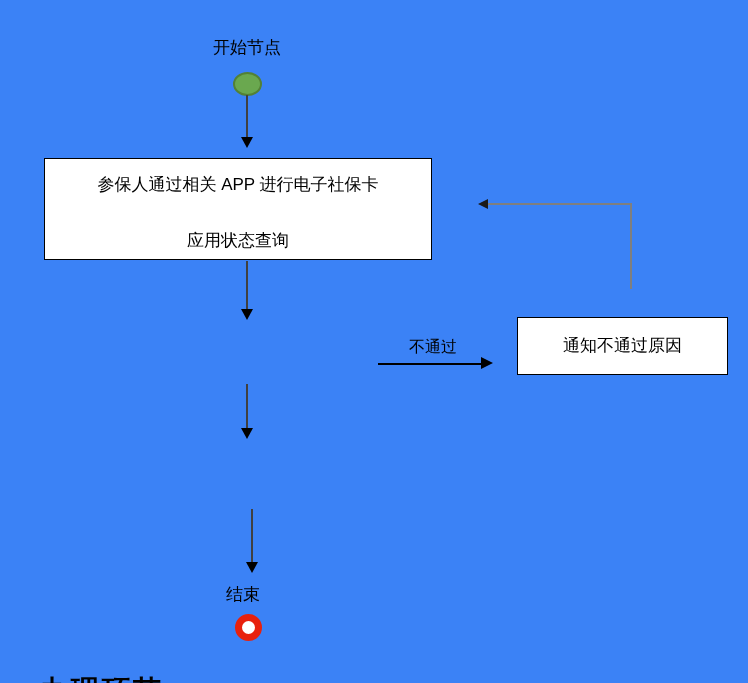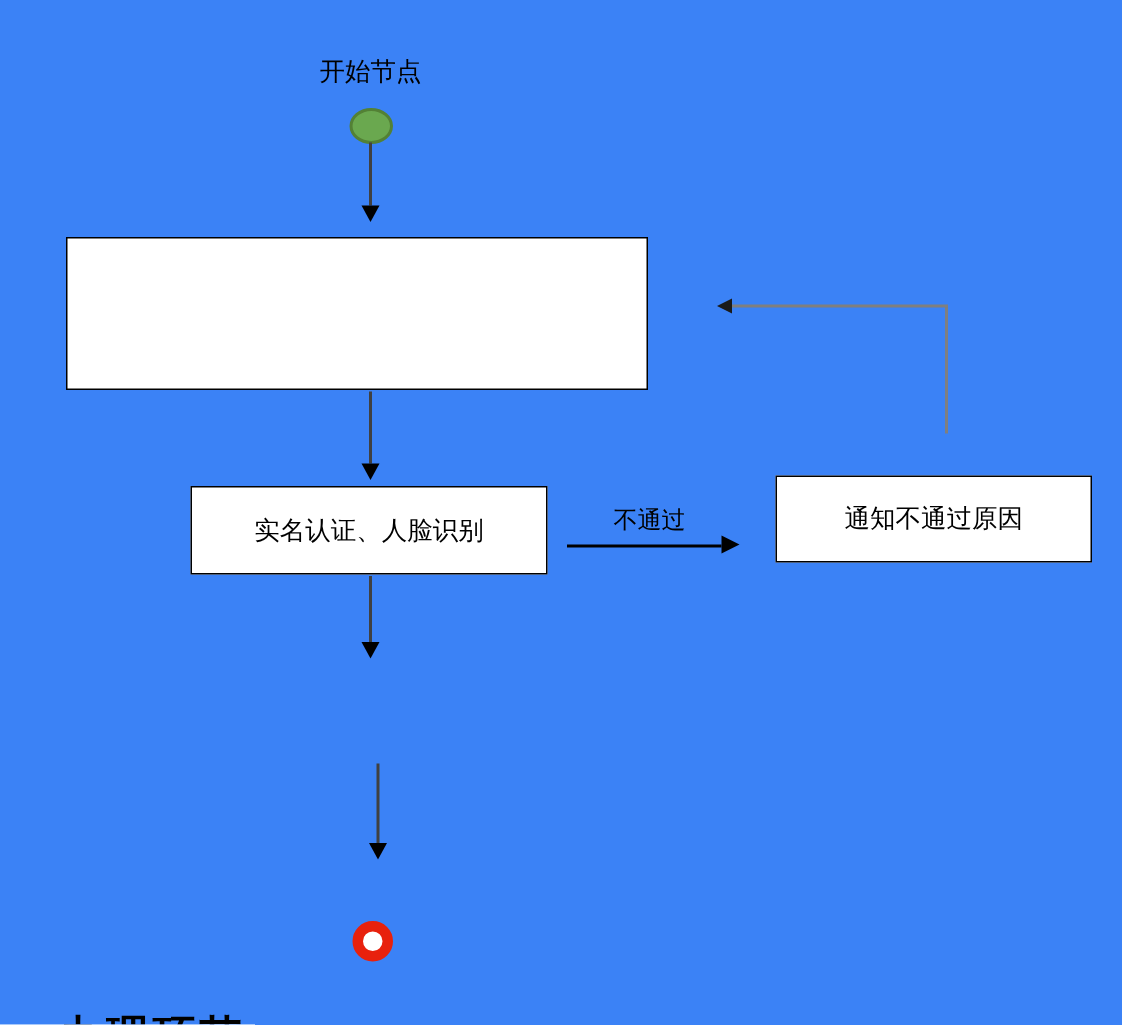--- a/index.html
+++ b/index.html
@@ -126,45 +126,45 @@
 
 <div class="canvas">
 
   <div id="start-label" class="flow-label">开始节点</div>
   <div class="start-circle"></div>
 
   <div id="arrow1-line" class="vline"></div>
   <div id="arrow1-head" class="head-down"></div>
 
   <div id="box1" class="flow-box">
+    <div>参保人通过相关 APP 进行电子社保卡</div>
+    <div>应用状态查询</div>
   </div>
 
   <div id="arrow2-line" class="vline"></div>
   <div id="arrow2-head" class="head-down"></div>
 
-  <div id="box2" class="flow-box">
-    <div>实名认证、人脸识别</div>
-  </div>
 
   <div id="fail-label" class="flow-label">不通过</div>
   <div id="fail-line" class="hline"></div>
   <div id="fail-head" class="head-right"></div>
 
   <div id="box3" class="flow-box">
     <div>通知不通过原因</div>
   </div>
 
   <div id="fb-vline" class="vline gray"></div>
   <div id="fb-hline" class="hline gray"></div>
   <div id="fb-head" class="head-left"></div>
 
   <div id="arrow3-line" class="vline"></div>
   <div id="arrow3-head" class="head-down"></div>
 
 
   <div id="arrow4-line" class="vline"></div>
   <div id="arrow4-head" class="head-down"></div>
 
+  <div id="end-label" class="flow-label">结束</div>
   <div class="end-circle"></div>
 
   <div class="clipped-heading">办理环节</div>
 
 </div>
 
 </body></html>

